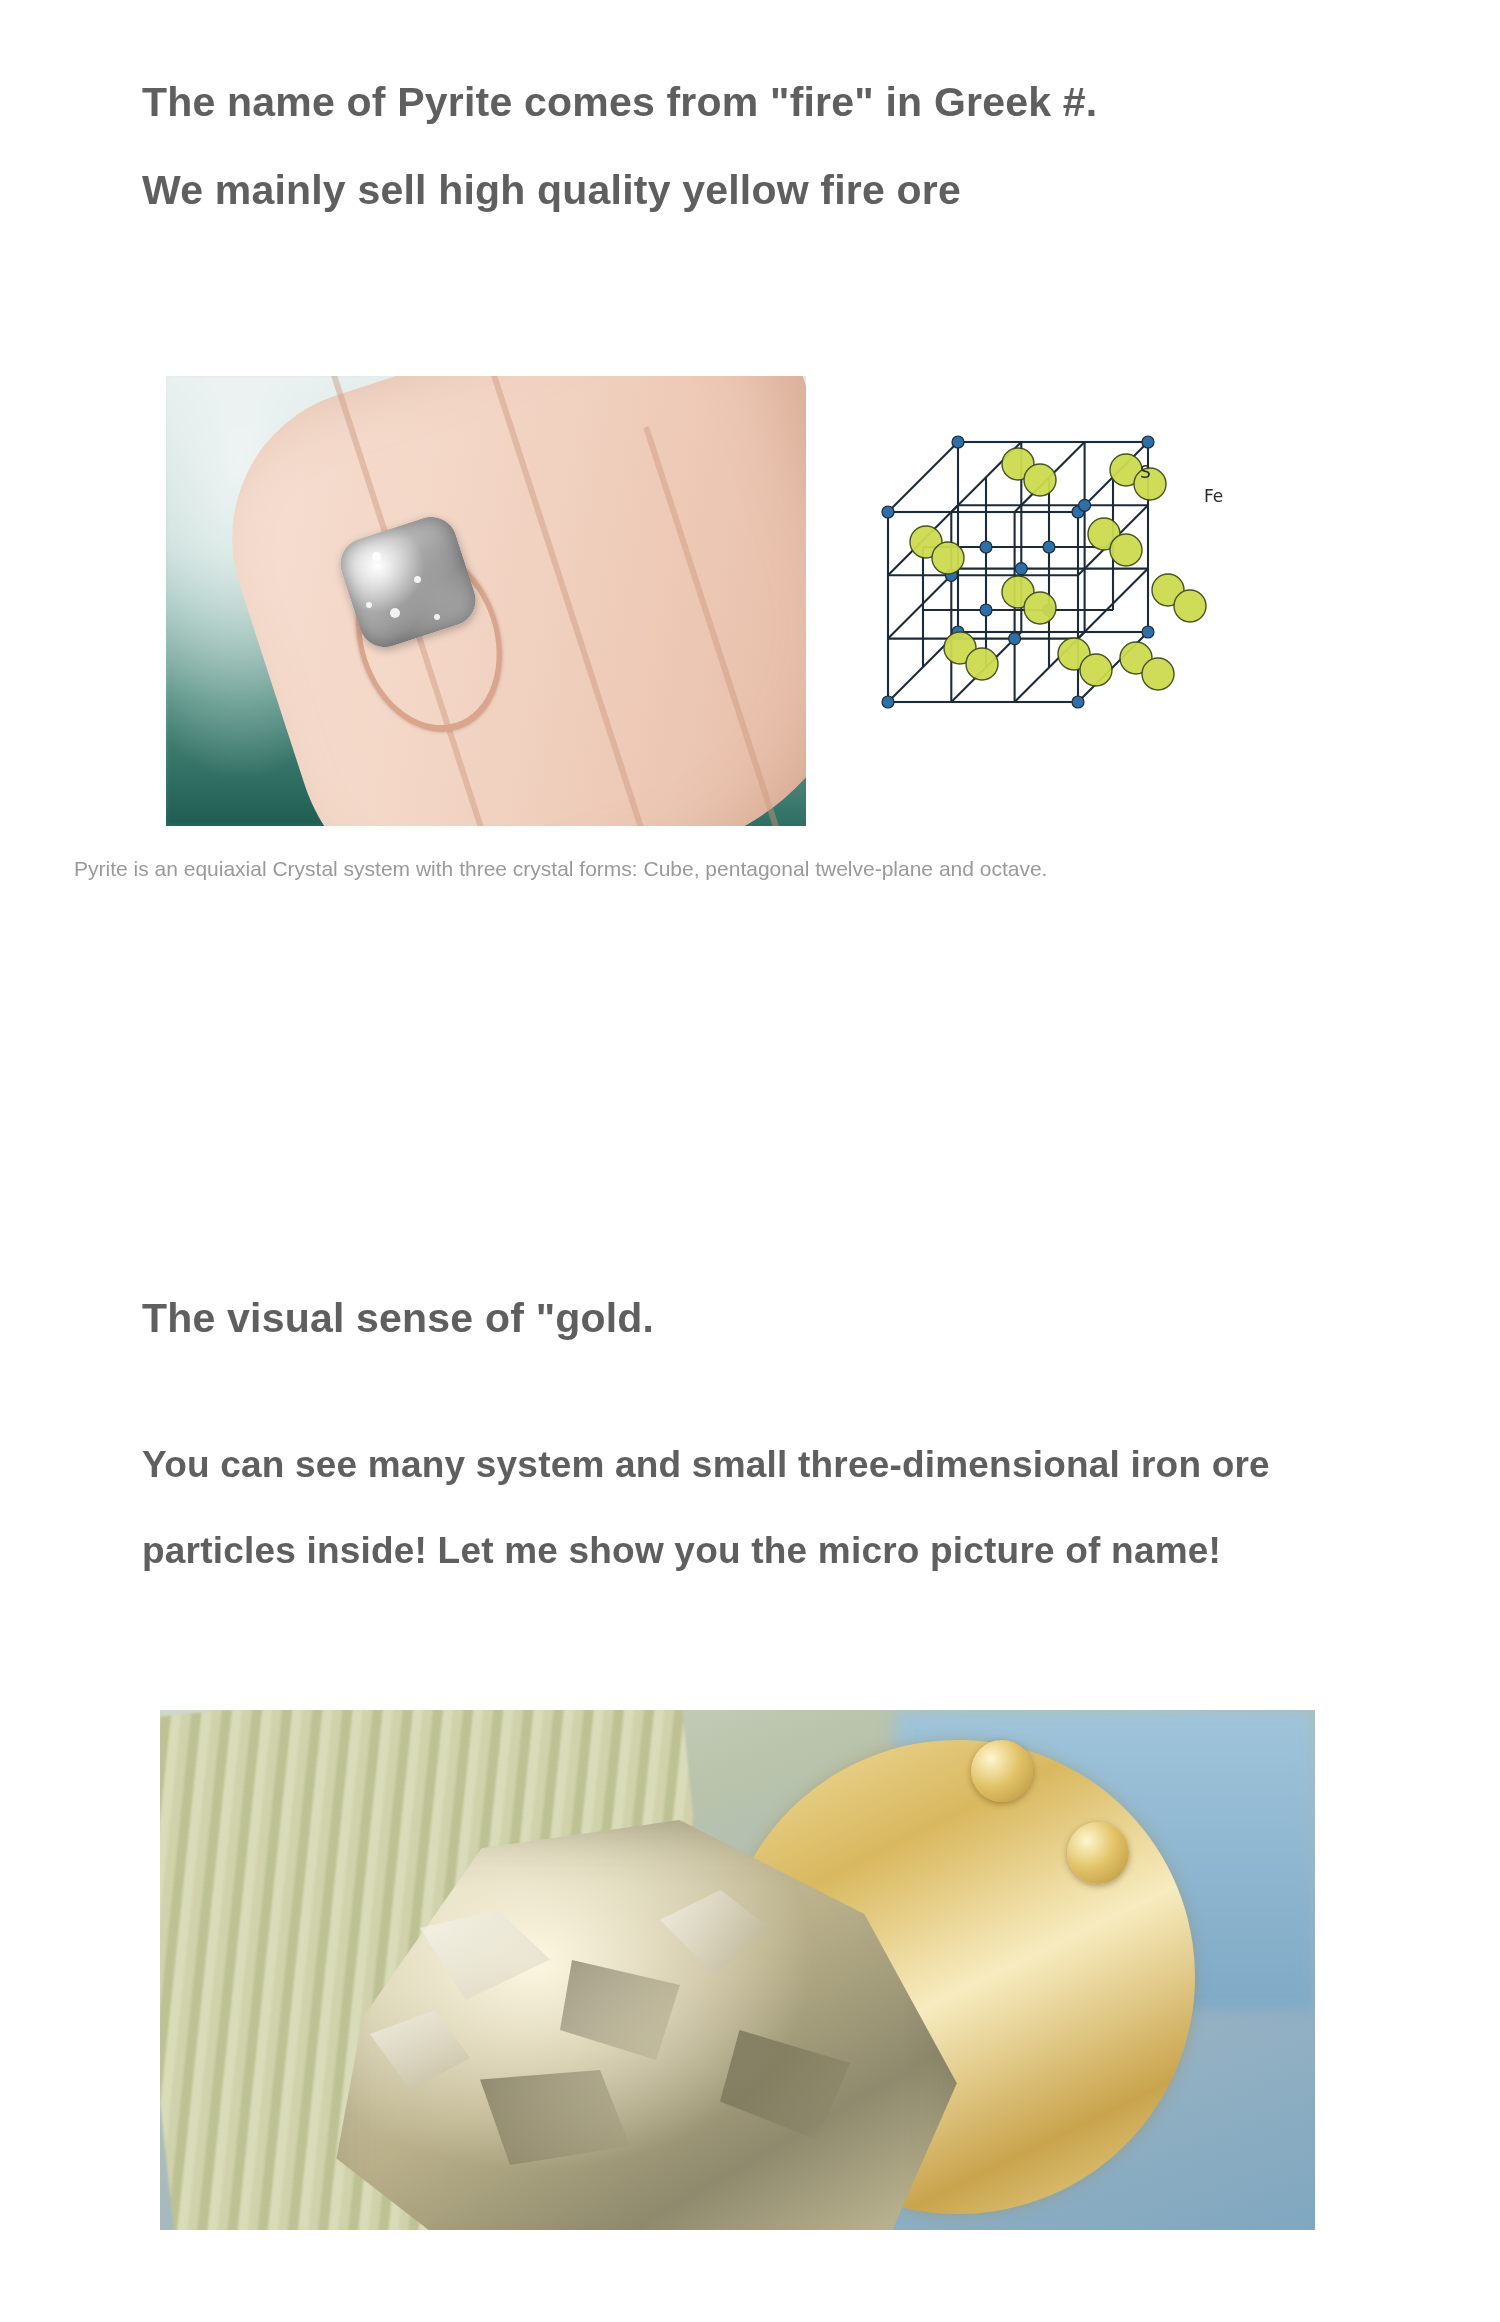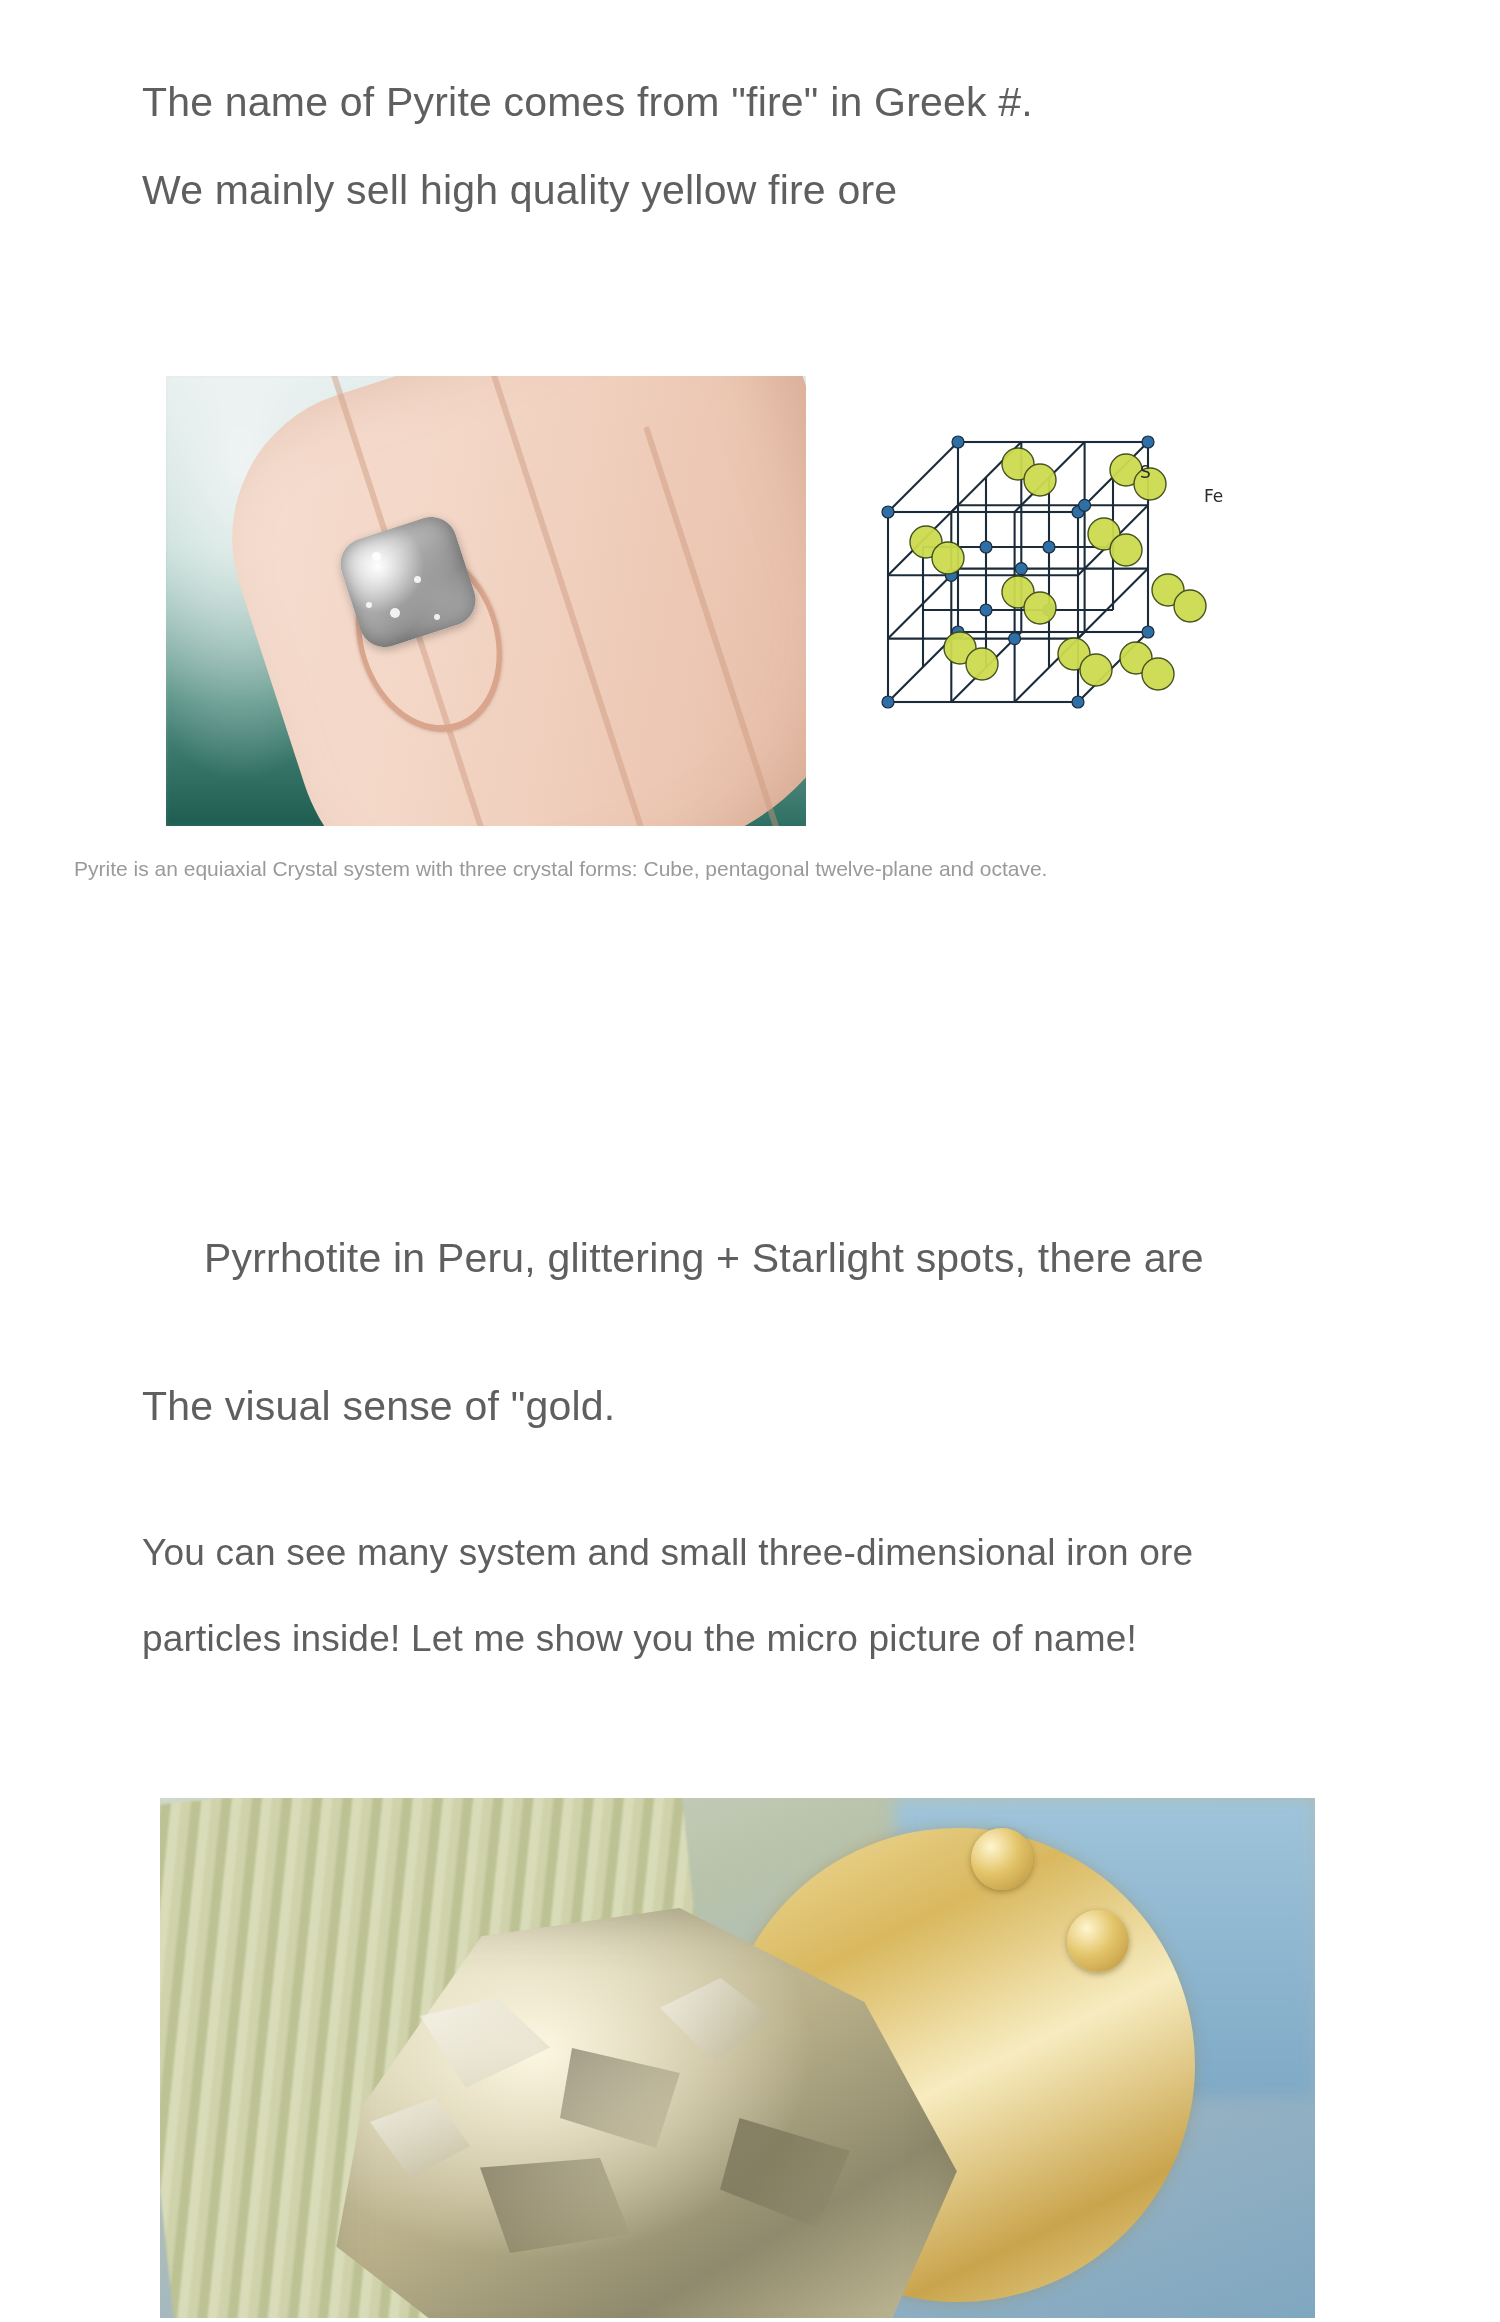--- a/index.html
+++ b/index.html
@@ -20,21 +20,21 @@
     box-sizing: border-box;
   }
 
   
   .para {
     margin: 0;
     padding: 0 140px 0 142px;
     font-size: 41px;
     line-height: 88px;
     color: #5f5f5f;
-    font-weight: 400;
+    font-weight: 700;
     letter-spacing: 0.2px;
   }
   .para.small {
     font-size: 37px;
     line-height: 86px;
   }
   .para.indent {
     text-indent: 62px;
   }
   .spacer-1 { height: 58px; }
@@ -316,21 +316,20 @@
         <text x="336" y="80" font-family="DejaVu Sans, sans-serif" font-size="17" fill="#2b2b2b">Fe</text>
       </svg>
     </div>
 
   </div>
 
   <div class="caption">Pyrite is an equiaxial Crystal system with three crystal forms: Cube, pentagonal twelve-plane and octave.</div>
 
   <div class="spacer-3"></div>
 
-  <p class="para indent">Pyrrhotite in Peru, glittering + Starlight spots, there are</p>
 
   <div class="spacer-4"></div>
 
   <p class="para">The visual sense of "gold.</p>
 
   <div class="spacer-4"></div>
 
   <p class="para small">You can see many system and small three-dimensional iron ore</p>
   <p class="para small">particles inside! Let me show you the micro picture of name!</p>
 

